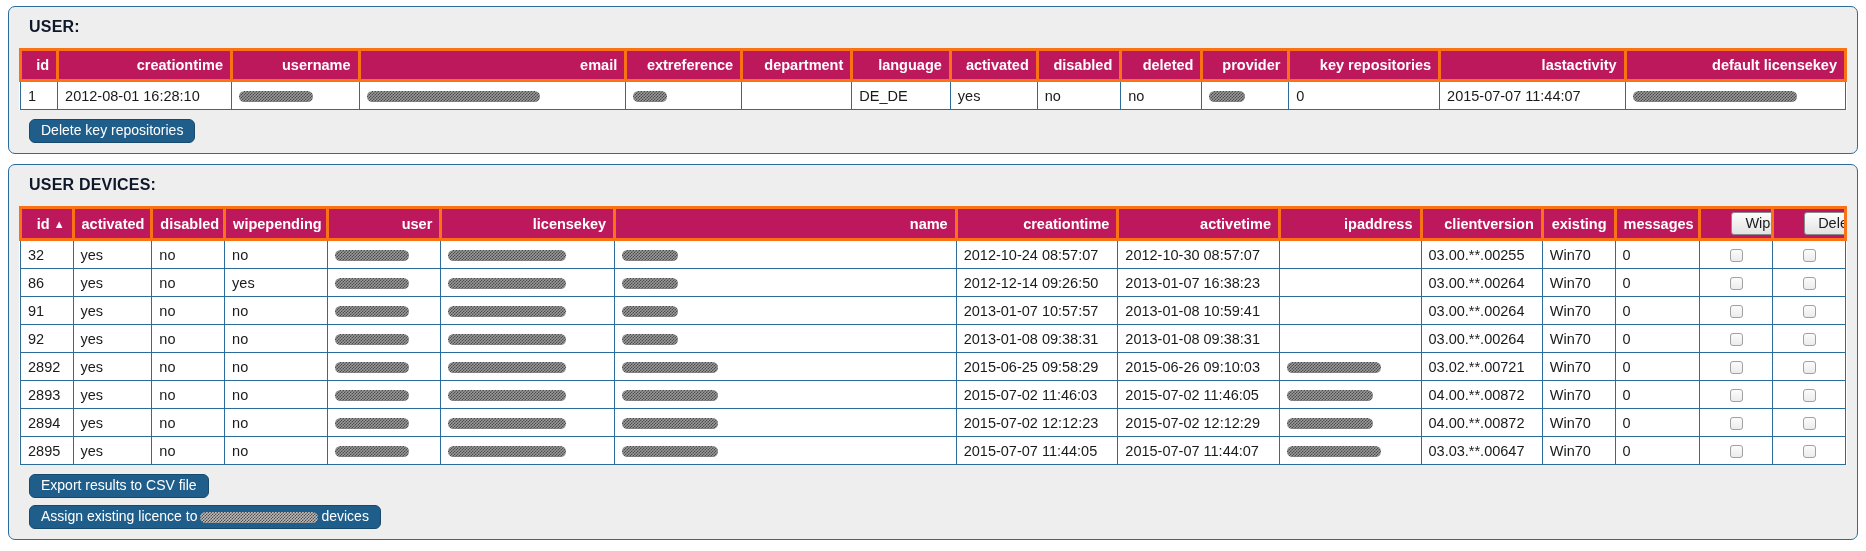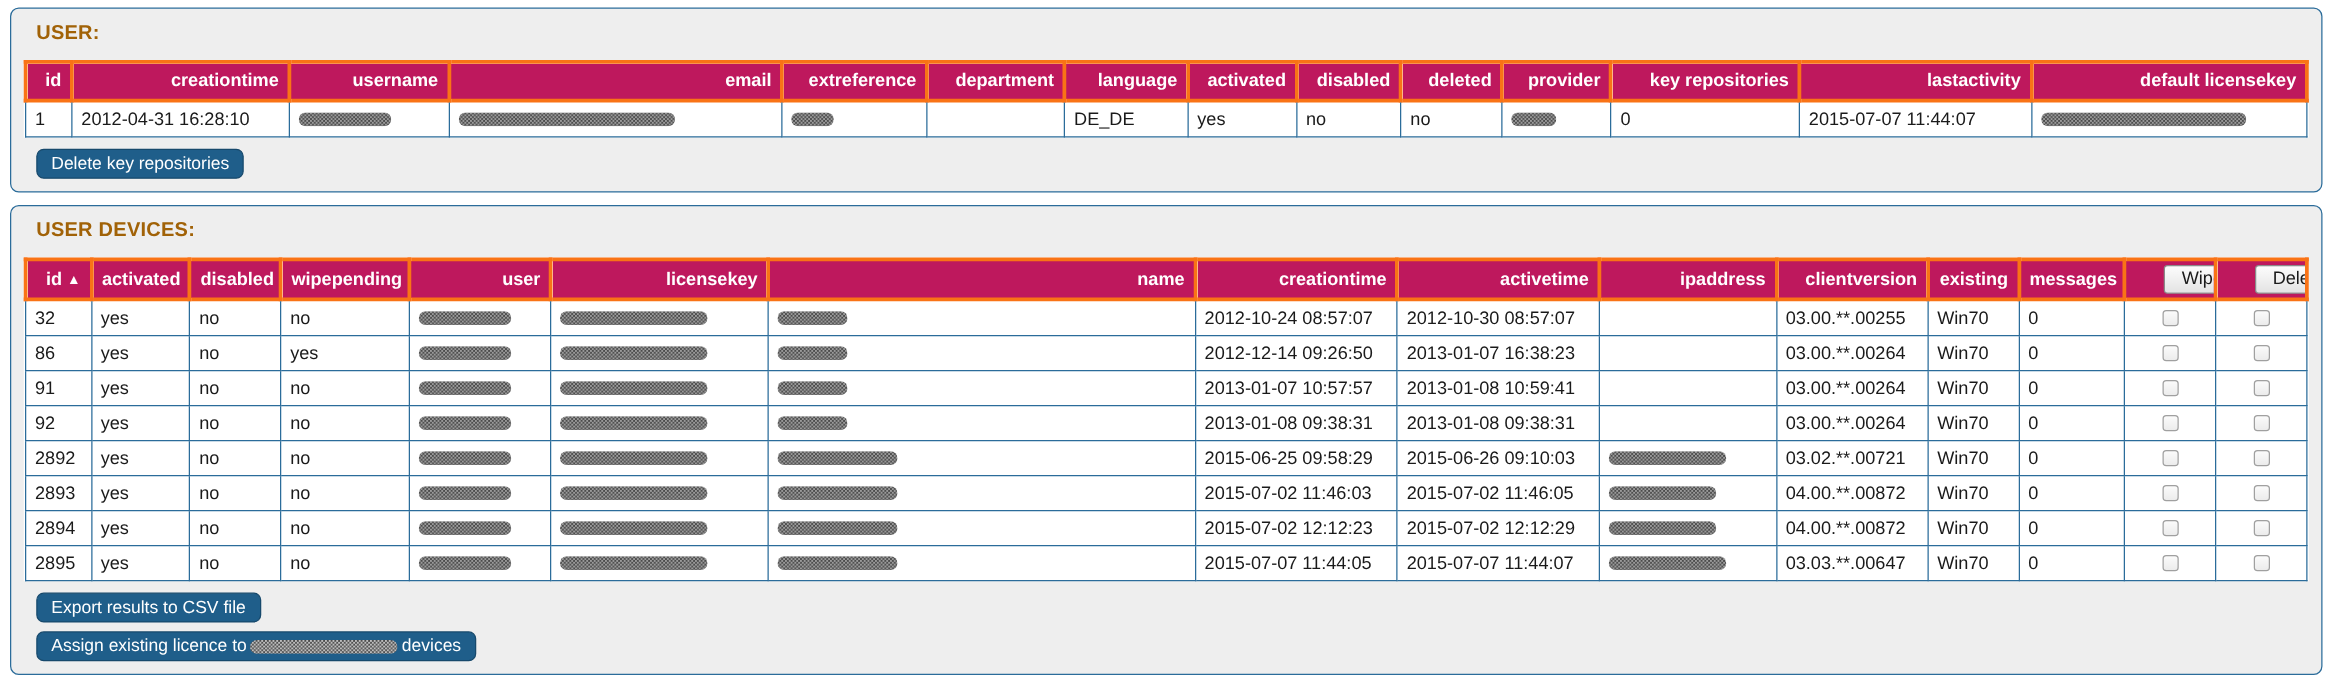--- a/index.html
+++ b/index.html
@@ -17,21 +17,21 @@
   .panel{
     border:1px solid #2b6c9a;
     border-radius:7px;
     background:#eeeeee;
     margin-bottom:10px;
     padding:9px 10px 10px 10px;
     box-sizing:border-box;
     position:relative;
   }
   .panel-title{
-    color:#a16207;
+    color:#0f172a;
     font-weight:bold;
     font-size:16px;
     letter-spacing:.2px;
     margin:2px 0 12px 10px;
   }
 
   
   table.grid{
     border-collapse:collapse;
     width:100%;
@@ -166,21 +166,21 @@
           <th>deleted</th>
           <th>provider</th>
           <th>key repositories</th>
           <th>lastactivity</th>
           <th>default licensekey</th>
         </tr>
       </thead>
       <tbody>
         <tr>
           <td>1</td>
-          <td>2012-04-31 16:28:10</td>
+          <td>2012-08-01 16:28:10</td>
           <td><span class="redact" style="width:74px"></span></td>
           <td><span class="redact" style="width:173px"></span></td>
           <td><span class="redact" style="width:34px"></span></td>
           <td></td>
           <td>DE_DE</td>
           <td>yes</td>
           <td>no</td>
           <td>no</td>
           <td><span class="redact" style="width:36px"></span></td>
           <td>0</td>

